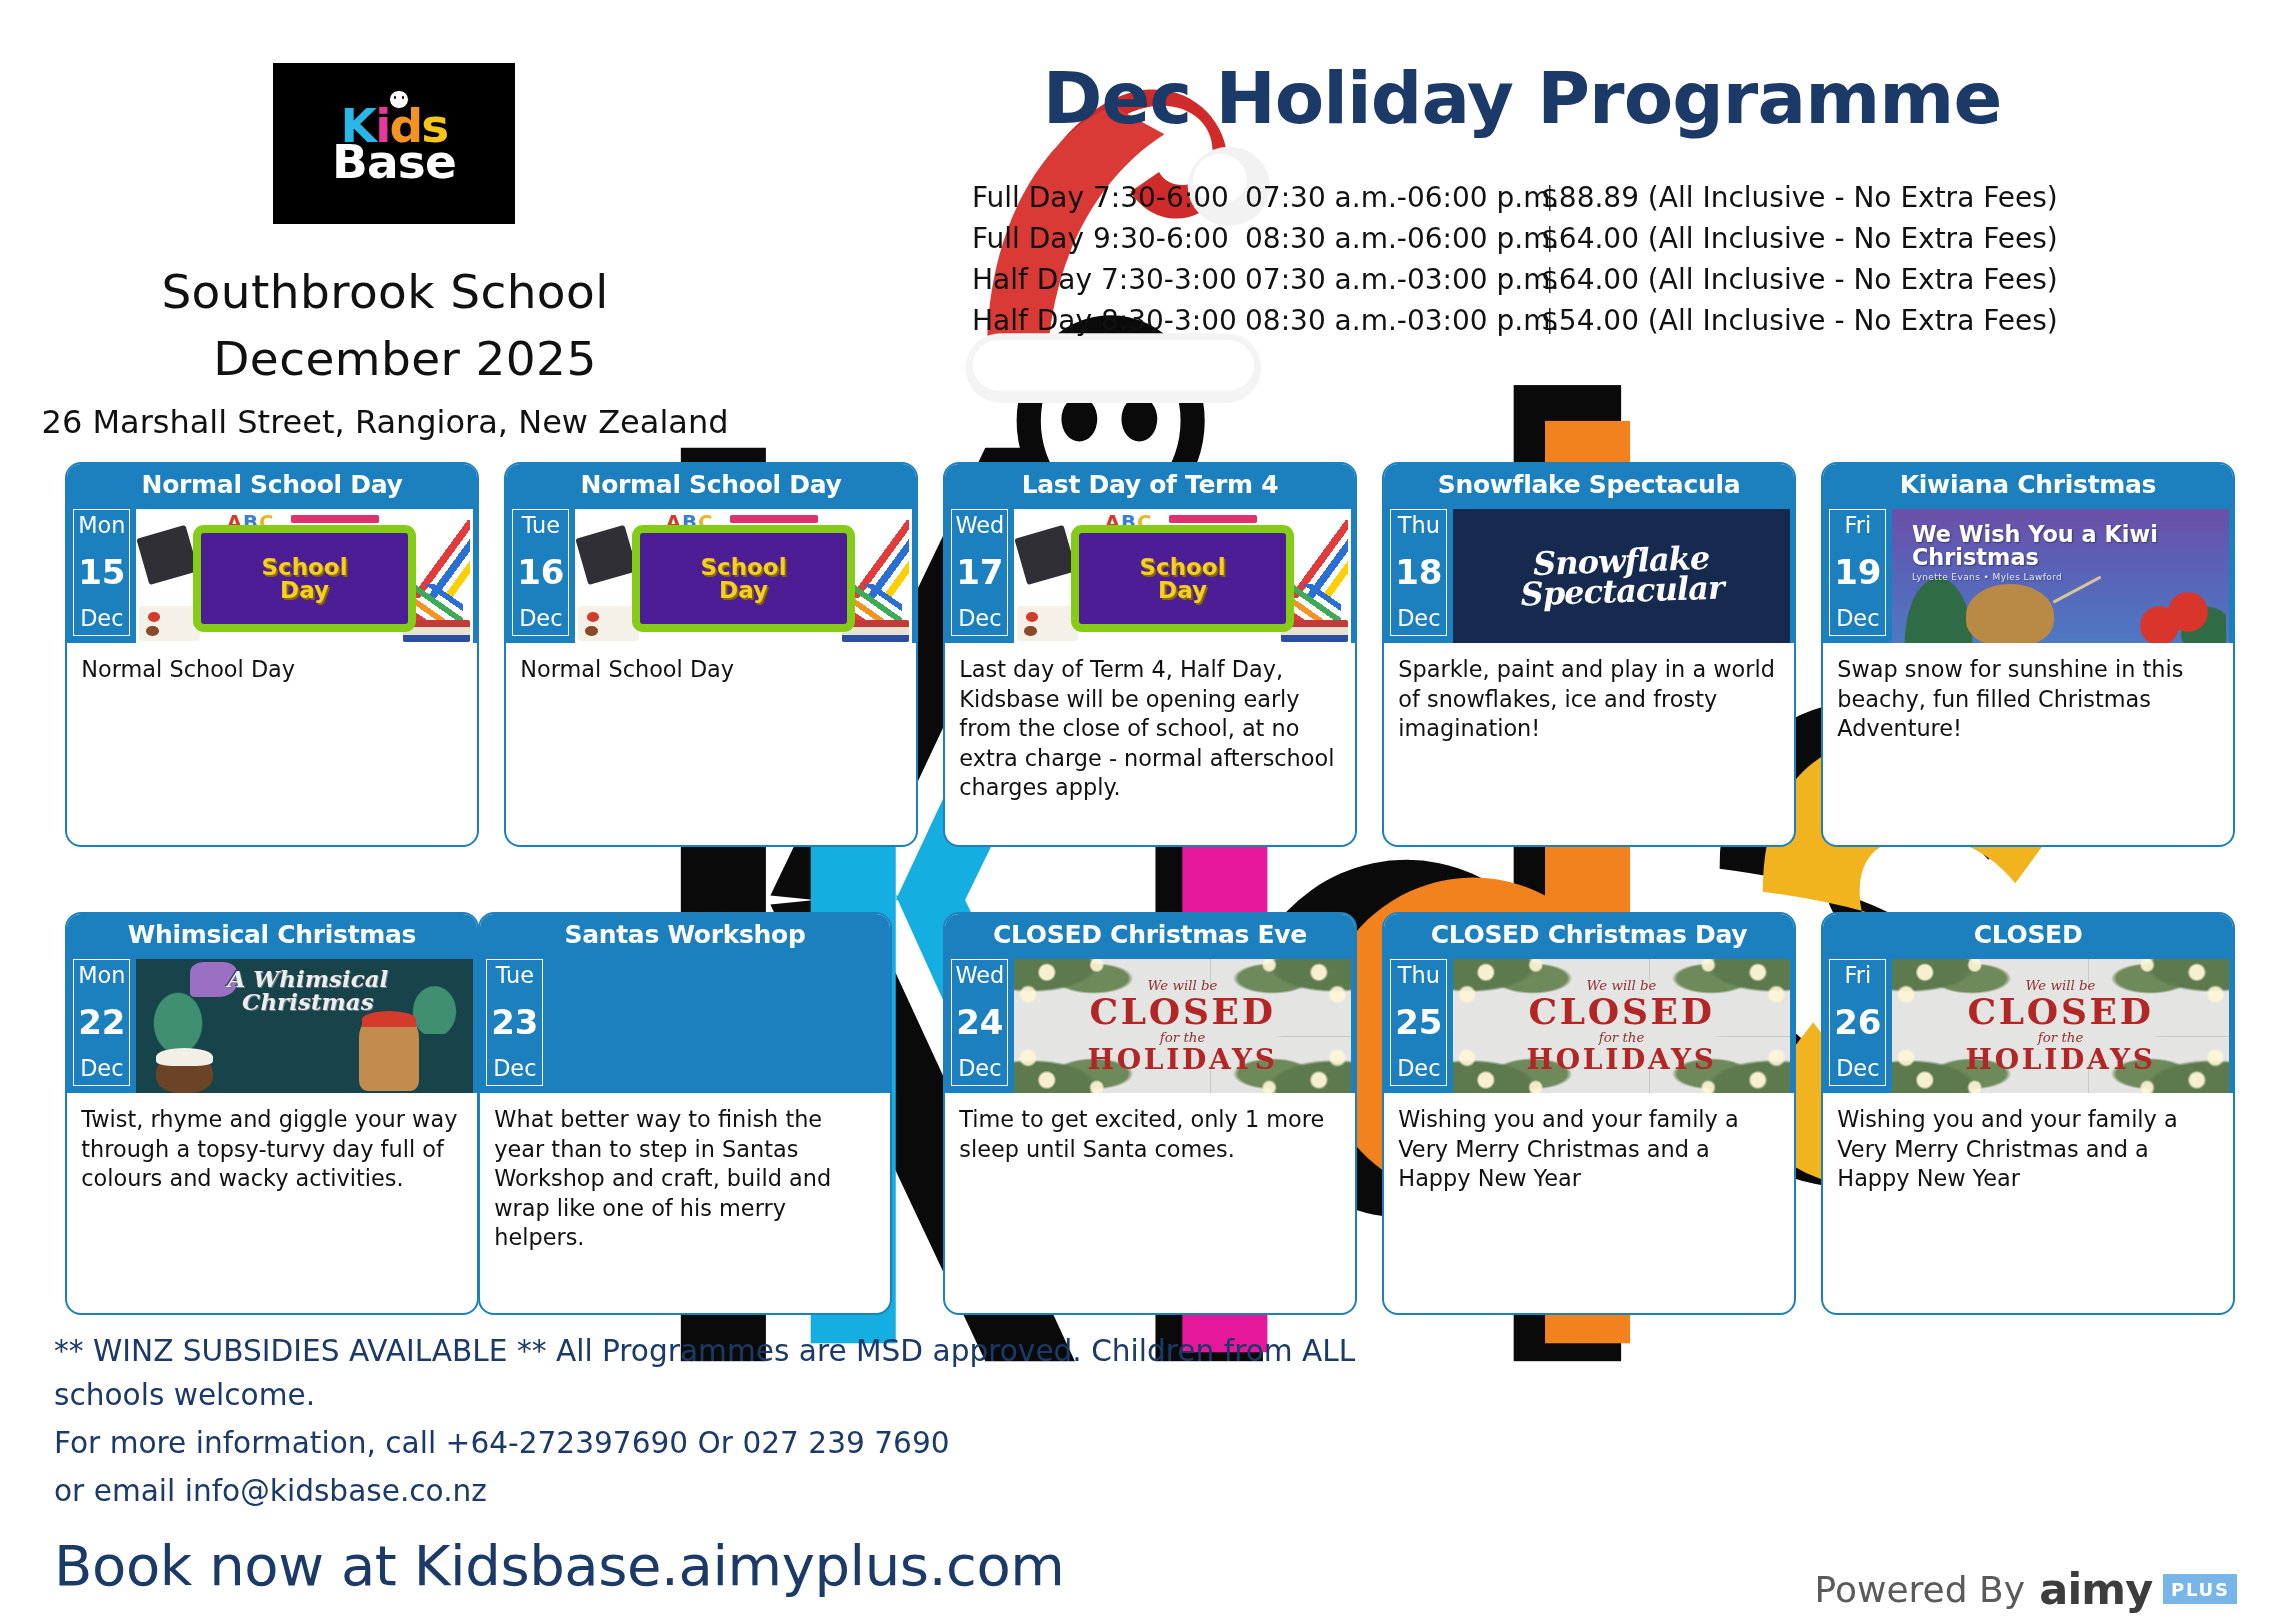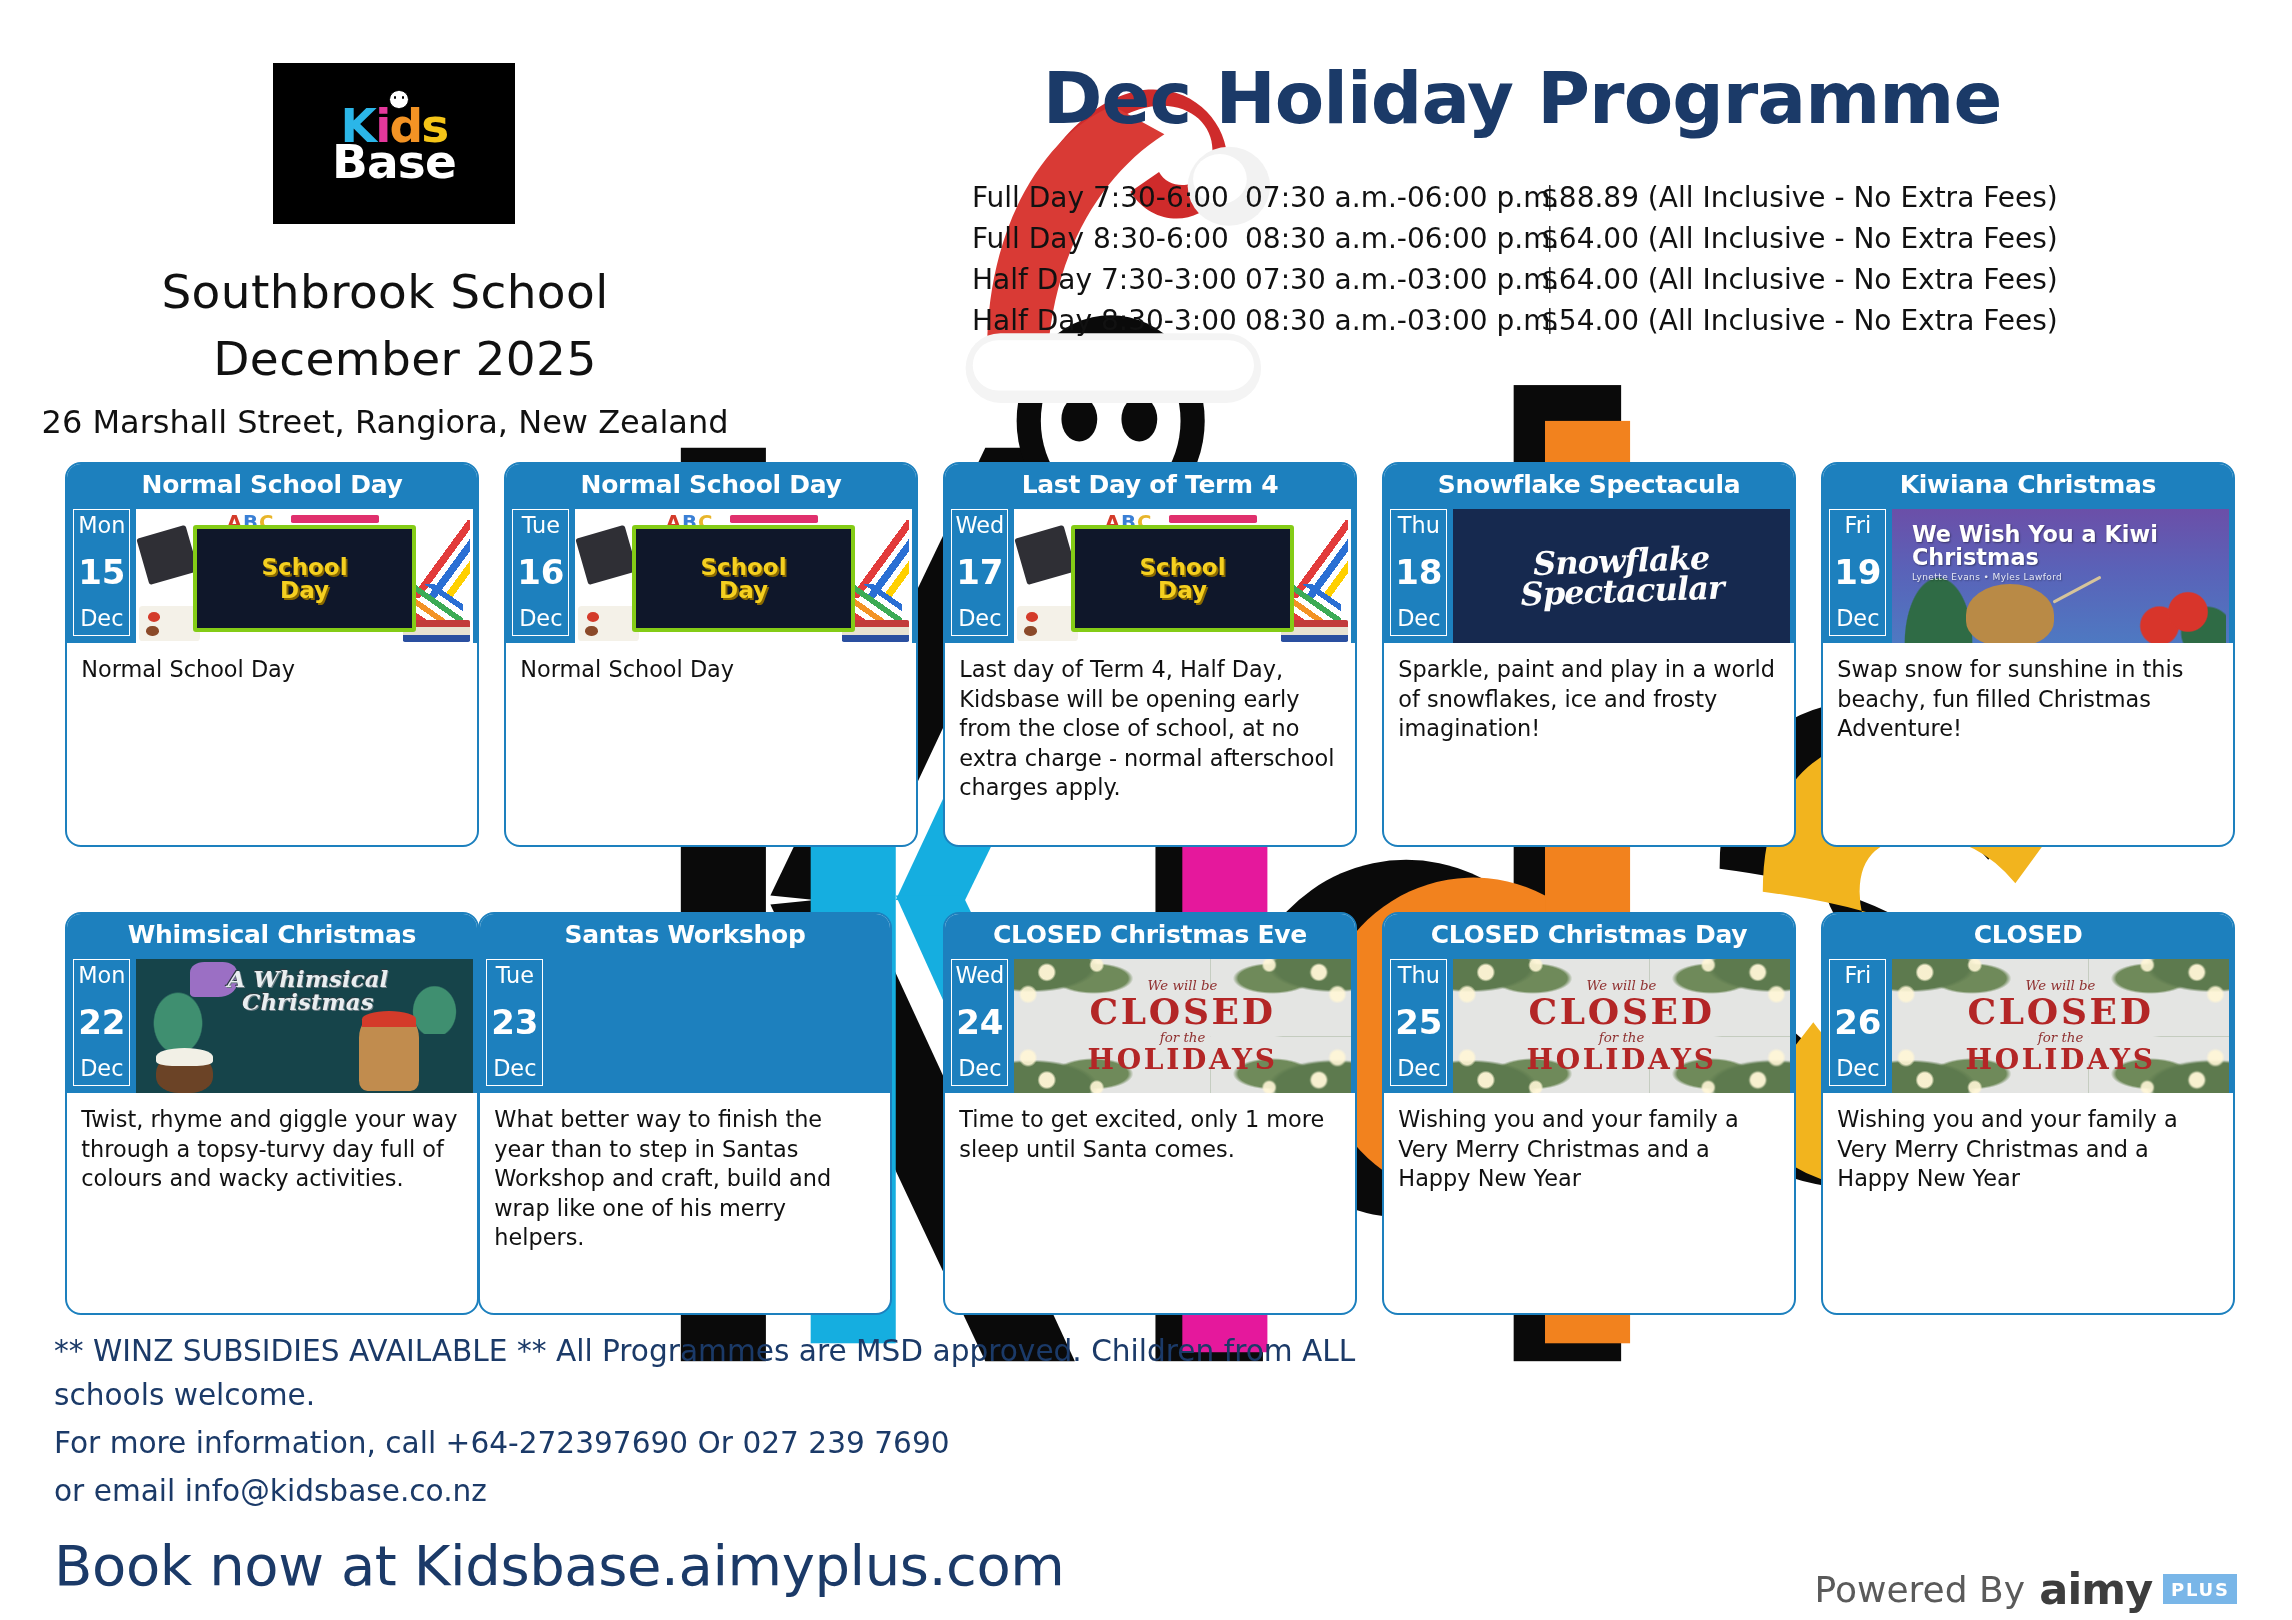--- a/index.html
+++ b/index.html
@@ -174,21 +174,21 @@
     padding: 12.5px 12.5px 9px 14.3px;
     font-size: 22.4px;
     line-height: 1.32;
     color: #111;
   }
 
   
   .thumb-schoolday { background: #ffffff; }
   .sd-board {
     position: absolute; left: 17%; top: 12%; width: 66%; height: 80%;
-    background: #0f172a; border: 4px solid #84cc16; border-radius: 3px;
+    background: #4c1d95; border: 8px solid #84cc16; border-radius: 11px;
     display:flex; align-items:center; justify-content:center;
   }
   .sd-text {
     color: #f5d020; font-weight: bold; font-size: 23px; text-align: center;
     line-height: 1.0; text-shadow: 1.8px 1.8px 0 #8a6a00; font-family:"DejaVu Sans",sans-serif;
   }
   .sd-abc { position:absolute; left:27%; top:1%; font-size: 19.7px; font-weight:bold; letter-spacing:0.9px; }
   .sd-abc i { font-style: normal; }
   .sd-pencils { position:absolute; right:1%; top:8%; width:17%; height:58%;
     background:
@@ -388,21 +388,21 @@
 
   <div id="main-title">Dec Holiday Programme</div>
 
   <div id="price-table">
     <div class="price-row">
       <span class="pc-1">Full Day 7:30-6:00</span>
       <span class="pc-2">07:30 a.m.-06:00 p.m.</span>
       <span class="pc-3">$88.89 (All Inclusive - No Extra Fees)</span>
     </div>
     <div class="price-row">
-      <span class="pc-1">Full Day 8:30-6:00</span>
+      <span class="pc-1">Full Day 9:30-6:00</span>
       <span class="pc-2">08:30 a.m.-06:00 p.m.</span>
       <span class="pc-3">$64.00 (All Inclusive - No Extra Fees)</span>
     </div>
     <div class="price-row">
       <span class="pc-1">Half Day 7:30-3:00</span>
       <span class="pc-2">07:30 a.m.-03:00 p.m.</span>
       <span class="pc-3">$64.00 (All Inclusive - No Extra Fees)</span>
     </div>
     <div class="price-row">
       <span class="pc-1">Half Day 8:30-3:00</span>

